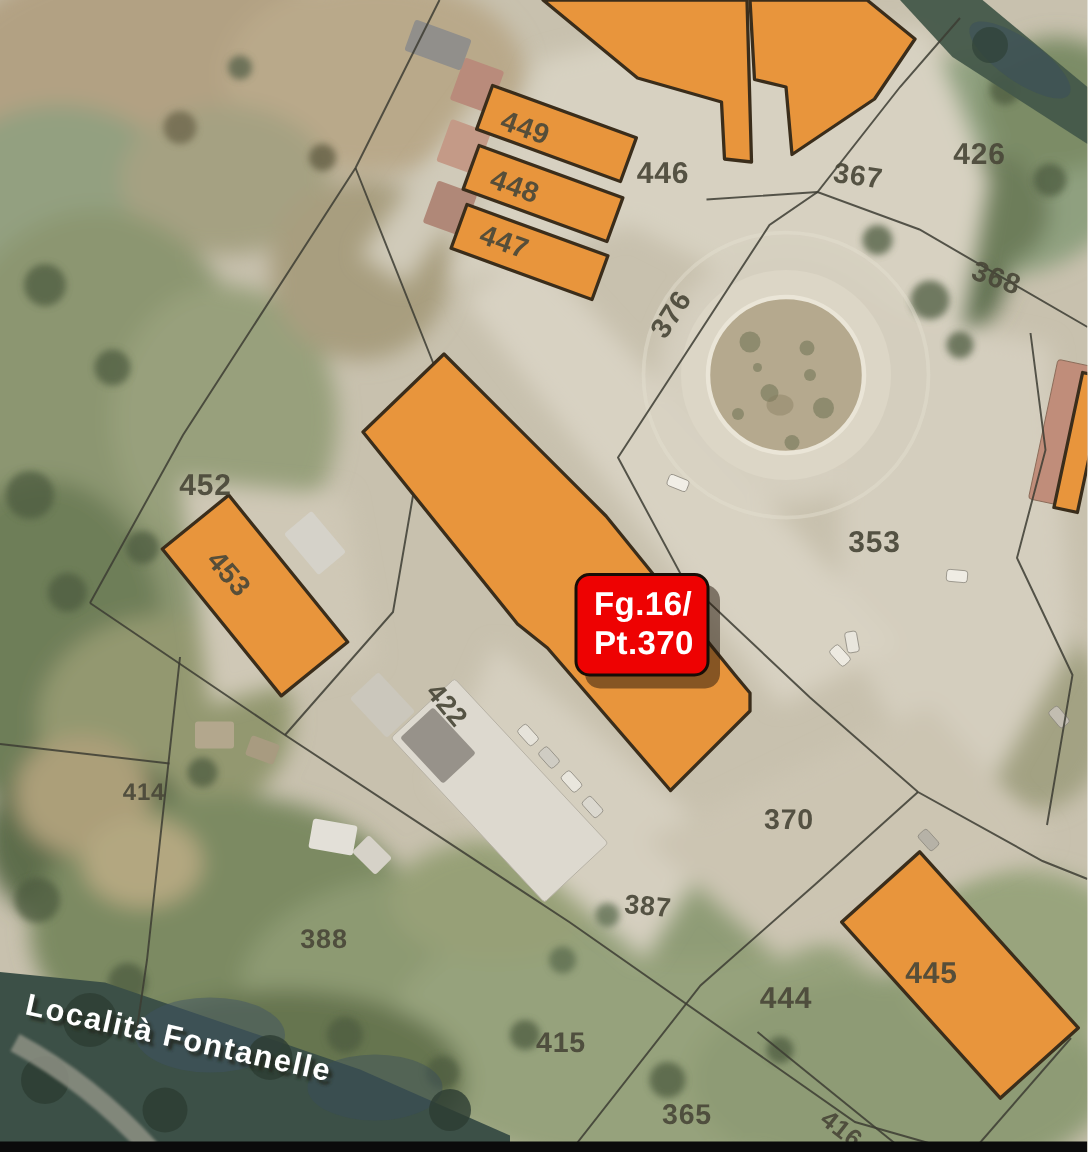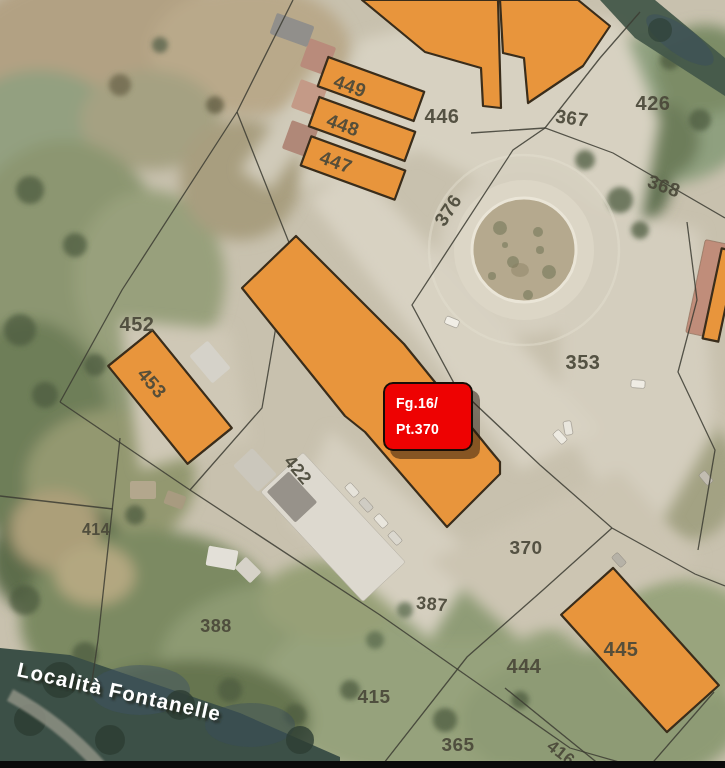--- a/index.html
+++ b/index.html
@@ -23,21 +23,21 @@
     letter-spacing:1.2px;
   }
   .marker{
     position:absolute;
     box-sizing:border-box;
     background:#ee0202;
     border:2.5px solid #170d06;
     border-radius:10px;
     box-shadow:7px 8px 0 rgba(35,22,10,.5);
     color:#fff;
-    font-size:14px;
+    font-size:22px;
     font-weight:bold;
     line-height:26px;
     padding:6px 0 0 11px;
     letter-spacing:.3px;
     white-space:nowrap;
   }
 </style>
 </head>
 <body>
 

